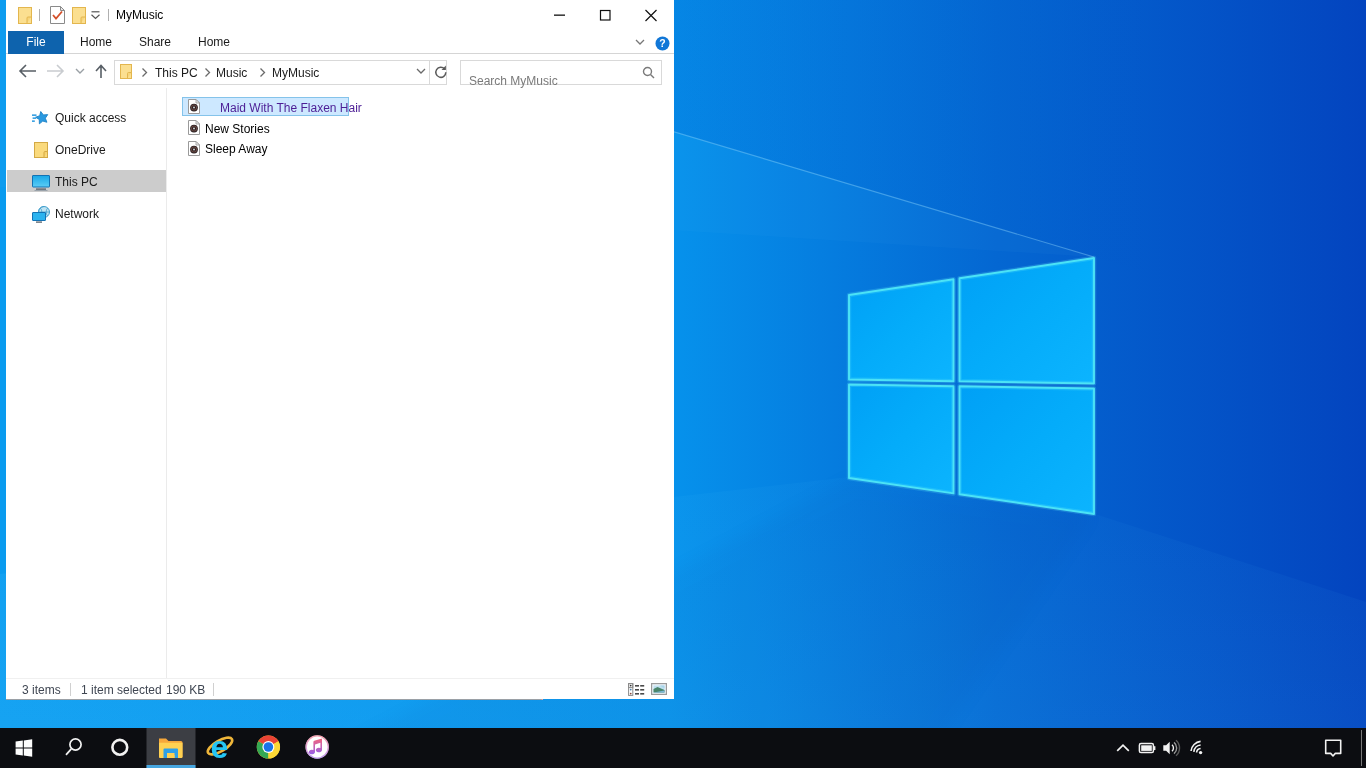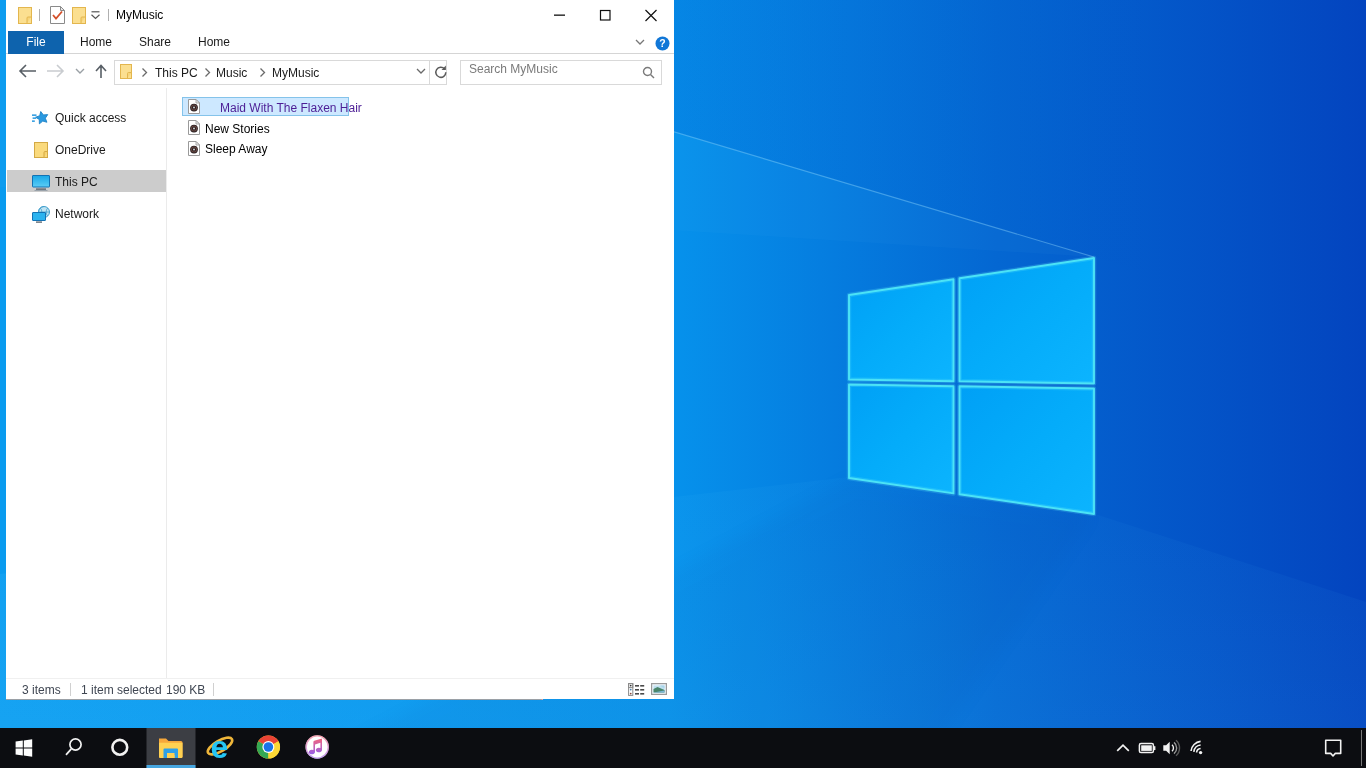--- a/index.html
+++ b/index.html
@@ -157,21 +157,21 @@
     <div class="vsep" style="left:423px;top:7px;height:23px;background:#d9d9d9"></div>
     <svg class="abs" style="left:410px;top:14px" width="10" height="7" viewBox="0 0 10 7">
       <path d="M1,1 l4,4 l4,-4" fill="none" stroke="#6a6a6a" stroke-width="1.3"></path>
     </svg>
     <svg class="abs" style="left:427px;top:11px" width="14" height="14" viewBox="0 0 14 14">
       <path d="M11.6,4.1 a5,5 0 1 0 1.2,3.2" fill="none" stroke="#5a5a5a" stroke-width="1.5"></path>
       <path d="M12.9,0.6 v4.4 h-4.4 z" fill="#5a5a5a"></path>
     </svg>
 
     <div class="abs" style="left:454px;top:6px;width:202px;height:25px;border:1px solid #d9d9d9;background:#fff"></div>
-    <div class="abs" style="left:463px;top:8px;color:#7a7a7a">Search MyMusic</div>
+    <div class="abs" style="left:463px;top:20px;color:#7a7a7a">Search MyMusic</div>
     <svg class="abs" style="left:636px;top:12px" width="13" height="13" viewBox="0 0 13 13">
       <circle cx="5.5" cy="5.5" r="4" fill="none" stroke="#7a7a7a" stroke-width="1.4"></circle>
       <path d="M8.5,8.5 l3.5,3.5" stroke="#7a7a7a" stroke-width="1.4"></path>
     </svg>
   </div>
 
   <div id="content">
 
     <div class="abs" style="left:1px;top:82px;width:159px;height:22px;background:#cccccc"></div>
 

